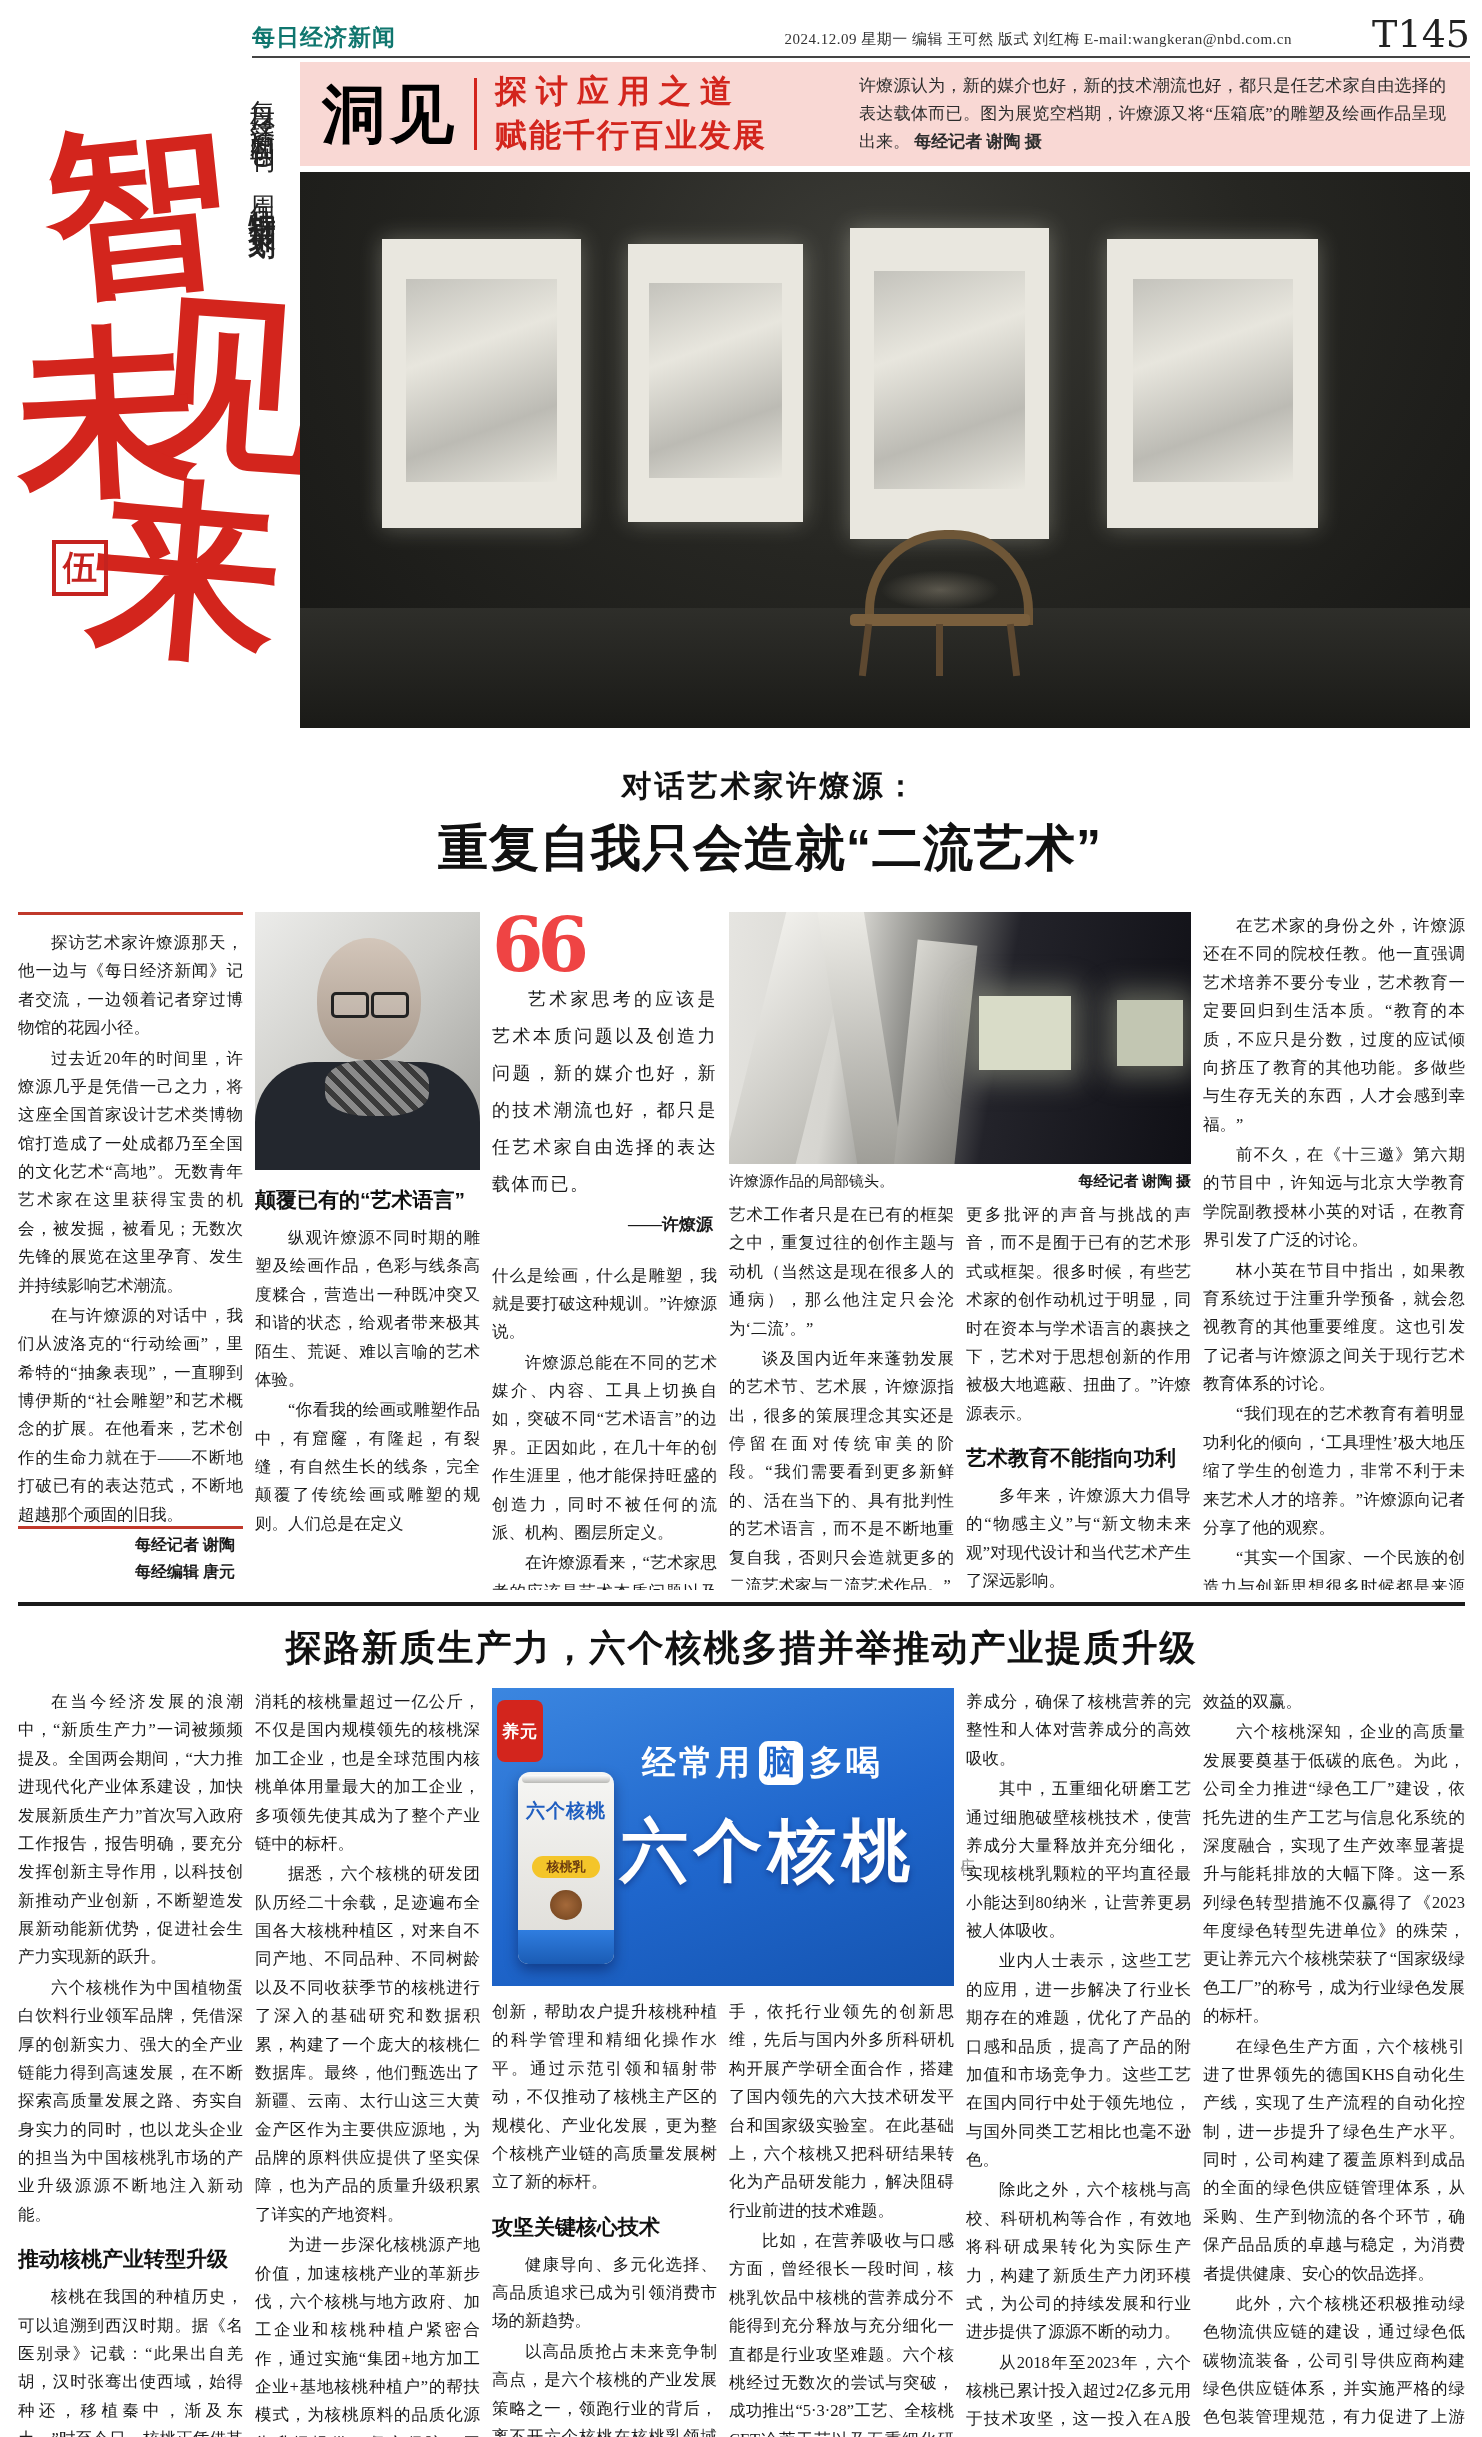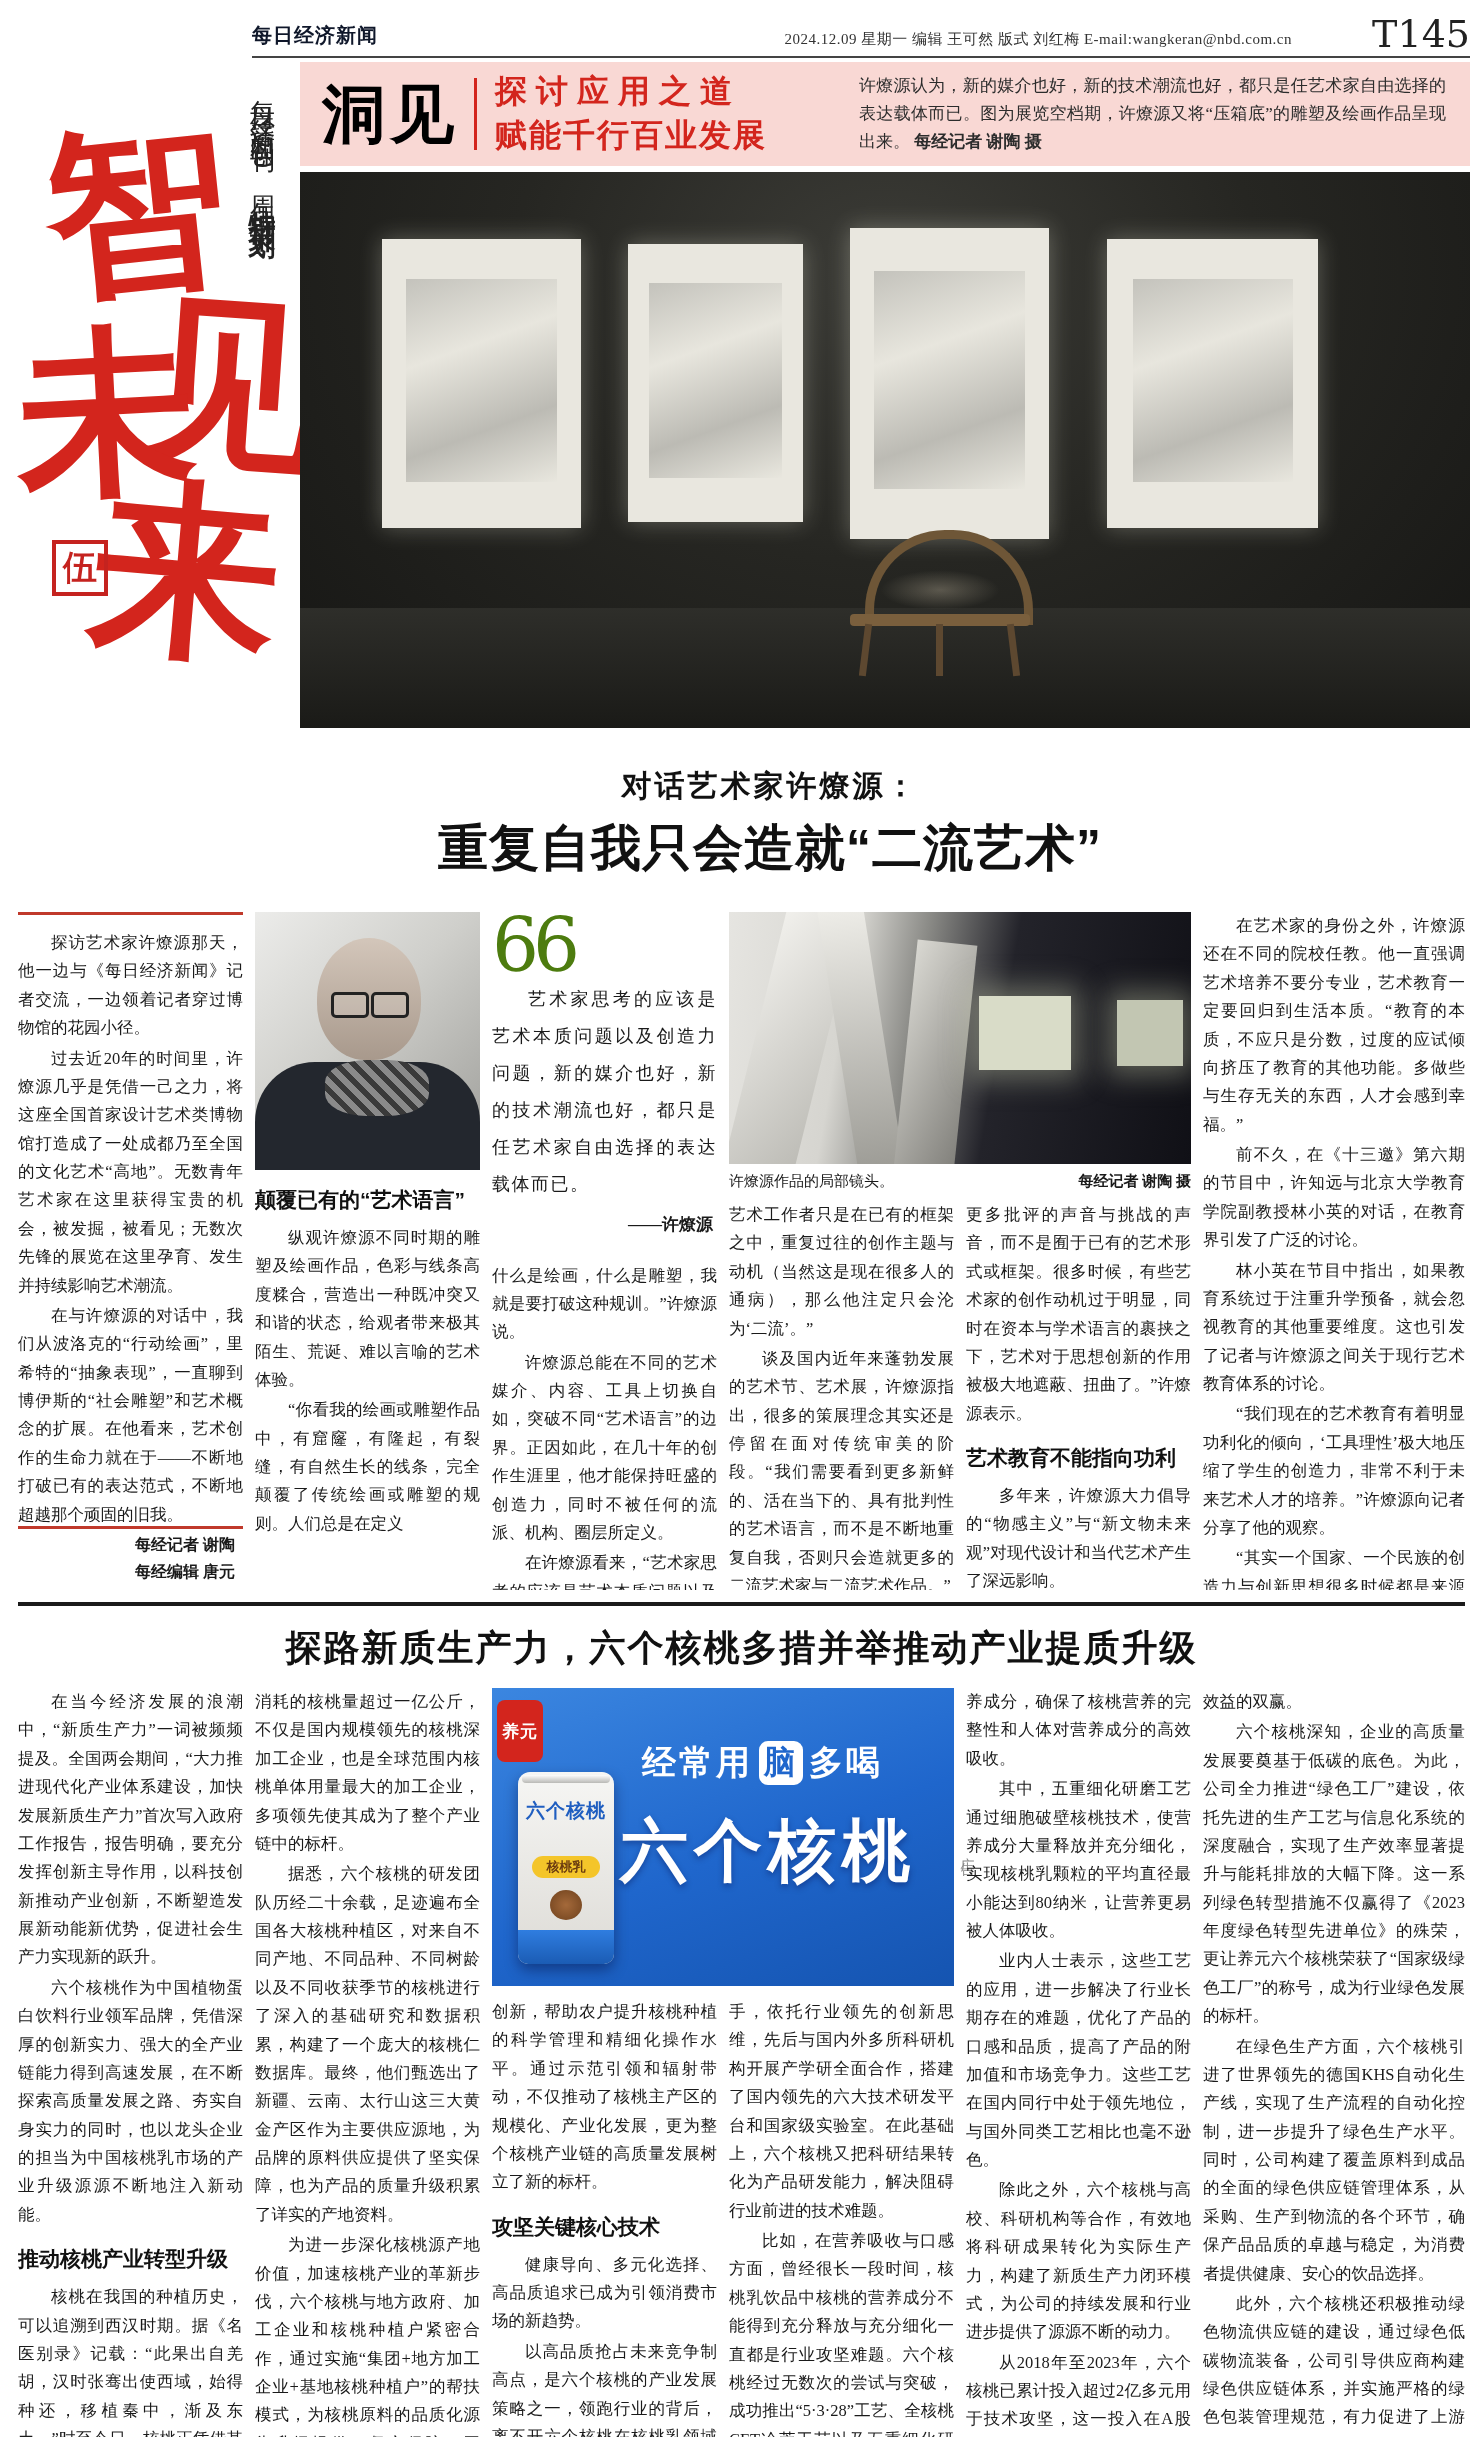--- a/index.html
+++ b/index.html
@@ -1,20 +1,20 @@
 <!DOCTYPE html>
 <html><head>
 <meta charset="utf-8">
 <style>
   html,body{margin:0;padding:0;background:#e9e9e9;}
   #page{position:relative;width:1482px;height:2437px;background:#ffffff;overflow:hidden;
         font-family:"Liberation Serif","DejaVu Serif",serif;color:#1a1a1a;}
   
   .hdr-brand{position:absolute;left:252px;top:22px;font-family:"Liberation Sans","DejaVu Sans",sans-serif;
-             font-weight:700;font-size:20px;color:#0f172a;letter-spacing:1px;}
+             font-weight:700;font-size:23px;color:#0f766e;letter-spacing:1px;}
   .hdr-info{position:absolute;right:190px;top:30px;font-size:15px;color:#333;letter-spacing:.5px;}
   .hdr-page{position:absolute;right:12px;top:12px;font-family:"DejaVu Serif",serif;font-size:38px;color:#222;}
   .hdr-rule{position:absolute;left:252px;top:56px;width:1218px;height:2px;background:#444;}
   
   .cal-char{position:absolute;color:#d3251d;font-family:"DejaVu Serif","Liberation Serif",serif;font-weight:700;line-height:1;}
   .series{position:absolute;left:244px;top:80px;height:665px;writing-mode:vertical-rl;text-orientation:mixed;
           font-size:25px;letter-spacing:7px;color:#222;font-family:"Liberation Serif",serif;}
   .series b{font-size:27px;font-weight:700;}
   .badge-wu{position:absolute;left:52px;top:540px;width:48px;height:48px;border:4px solid #c5231f;
             color:#c5231f;font-size:34px;font-weight:700;display:flex;align-items:center;justify-content:center;
@@ -73,21 +73,21 @@
   .shard{position:absolute;background:linear-gradient(120deg,#f4f3ef,#b9b8b2);}
   .sh1{left:26px;top:-20px;width:70px;height:300px;transform:rotate(14deg);}
   .sh2{left:110px;top:-10px;width:46px;height:290px;transform:rotate(-9deg);background:linear-gradient(#efeee9,#96958f);}
   .sh3{left:176px;top:30px;width:60px;height:240px;transform:rotate(6deg);background:linear-gradient(110deg,#d9d8d2,#7e7d78);}
   .glowframe{position:absolute;background:#d9dcc8;filter:none;box-shadow:0 0 26px 10px rgba(220,225,190,.35);}
   .gf1{right:120px;top:84px;width:92px;height:74px;}
   .gf2{right:8px;top:88px;width:66px;height:66px;background:#c2c6b2;}
   .caption-row{display:flex;justify-content:space-between;font-size:15px;margin:8px 0 10px;}
   .credit-right{text-align:right;font-size:15px;font-weight:700;margin:8px 0 10px;}
   .quotebox{padding:4px 0 10px;}
-  .qmark{color:#4d7c0f;font-family:"DejaVu Serif",serif;font-size:74px;line-height:.8;letter-spacing:-6px;font-weight:400;}
+  .qmark{color:#ef4444;font-family:"DejaVu Serif",serif;font-size:74px;line-height:.8;letter-spacing:-6px;font-weight:700;}
   .qtext{font-size:18px;line-height:2.05;letter-spacing:1.5px;text-align:justify;text-indent:2em;margin-top:6px;
          font-family:"DejaVu Serif","Liberation Serif",serif;}
   .qattr{text-align:right;font-weight:700;font-size:17px;margin:10px 4px 16px 0;}
   
   .big-rule{position:absolute;left:18px;top:1602px;width:1447px;height:4px;background:#1a1a1a;}
   .a2-title{position:absolute;left:18px;top:1624px;width:1447px;text-align:center;
      font-family:"Liberation Sans","DejaVu Sans",sans-serif;font-weight:700;font-size:36px;color:#111;letter-spacing:2px;}
   .colb{position:absolute;width:225px;top:1688px;height:749px;overflow:hidden;}
   .colb.c6{width:262px;}
   .adspace{height:310px;}

